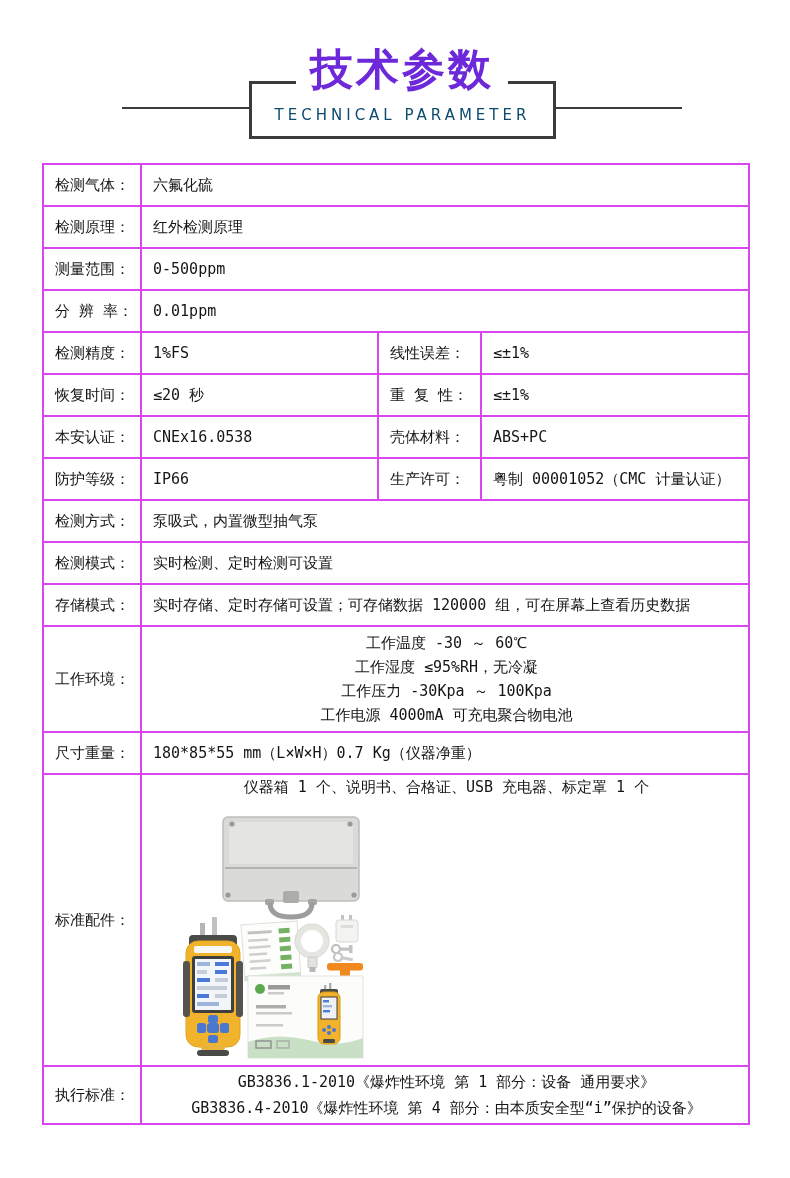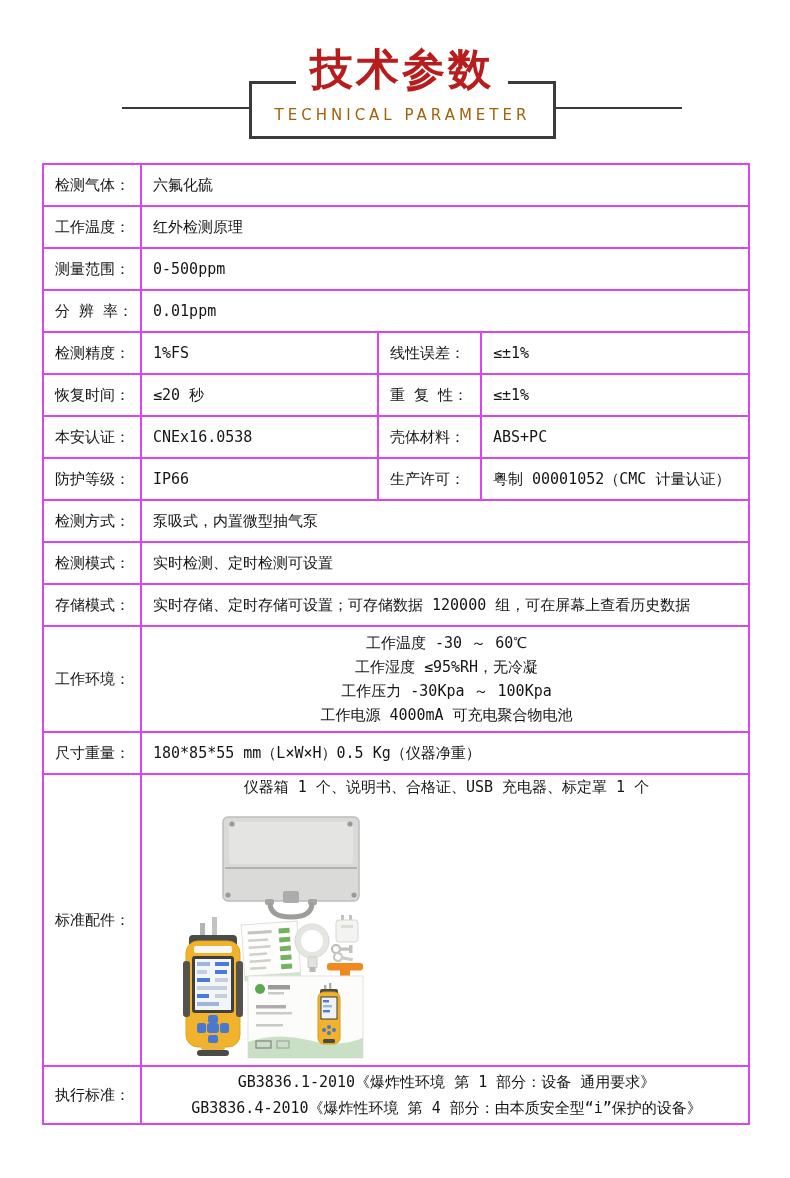--- a/index.html
+++ b/index.html
@@ -15,26 +15,26 @@
   .hdr-line.left{left:122px;width:127px;}
   .hdr-line.right{left:556px;width:126px;}
   .hdr-box{
     position:absolute;left:249px;top:81px;width:307px;height:58px;
     border:3px solid #3b3b3b;box-sizing:border-box;
   }
   .hdr-title{
     position:absolute;top:46px;left:402px;transform:translateX(-50%);
     background:#fff;padding:0 14px;white-space:nowrap;z-index:2;
     font-family:"DejaVu Sans","Liberation Sans",sans-serif;
-    font-size:43px;font-weight:bold;color:#b91c1c;letter-spacing:3px;line-height:1.1;
+    font-size:43px;font-weight:bold;color:#6d28d9;letter-spacing:3px;line-height:1.1;
   }
   .hdr-sub{
     position:absolute;top:106px;left:249px;width:307px;text-align:center;z-index:2;
     font-family:"DejaVu Sans","Liberation Sans",sans-serif;
-    font-size:15px;letter-spacing:4px;color:#a16207;white-space:nowrap;
+    font-size:15px;letter-spacing:4px;color:#0c4a6e;white-space:nowrap;
   }
 
   
   table.spec{
     position:absolute;left:42px;top:163px;width:706px;
     border-collapse:collapse;table-layout:fixed;
   }
   table.spec td{
     border:2px solid #d946ef;
     font-size:15px;line-height:1.35;
@@ -75,21 +75,21 @@
         <col style="width:237px">
         <col style="width:103px">
         <col style="width:268px">
     </colgroup>
     <tbody>
       <tr class="std">
         <td class="lbl">检测气体：</td>
         <td class="val" colspan="3">六氟化硫</td>
       </tr>
       <tr class="std">
-        <td class="lbl">工作温度：</td>
+        <td class="lbl">检测原理：</td>
         <td class="val" colspan="3">红外检测原理</td>
       </tr>
       <tr class="std">
         <td class="lbl">测量范围：</td>
         <td class="val" colspan="3">0-500ppm</td>
       </tr>
       <tr class="std">
         <td class="lbl">分 辨 率：</td>
         <td class="val" colspan="3">0.01ppm</td>
       </tr>
@@ -133,21 +133,21 @@
         <td class="lbl">工作环境：</td>
         <td class="val ml" colspan="3">
           <div class="mlline">工作温度 -30 ～ 60℃</div>
           <div class="mlline">工作湿度 ≤95%RH，无冷凝</div>
           <div class="mlline">工作压力 -30Kpa ～ 100Kpa</div>
           <div class="mlline">工作电源 4000mA 可充电聚合物电池</div>
         </td>
       </tr>
       <tr class="std">
         <td class="lbl">尺寸重量：</td>
-        <td class="val" colspan="3">180*85*55 mm（L×W×H）0.5 Kg（仪器净重）</td>
+        <td class="val" colspan="3">180*85*55 mm（L×W×H）0.7 Kg（仪器净重）</td>
       </tr>
       <tr>
         <td class="lbl">标准配件：</td>
         <td class="val acc" colspan="3">
           <div>仪器箱 1 个、说明书、合格证、USB 充电器、标定罩 1 个</div>
 
           <div class="acc-photo">
             <svg width="200" height="252" viewBox="0 0 200 252">
 
               <g>

